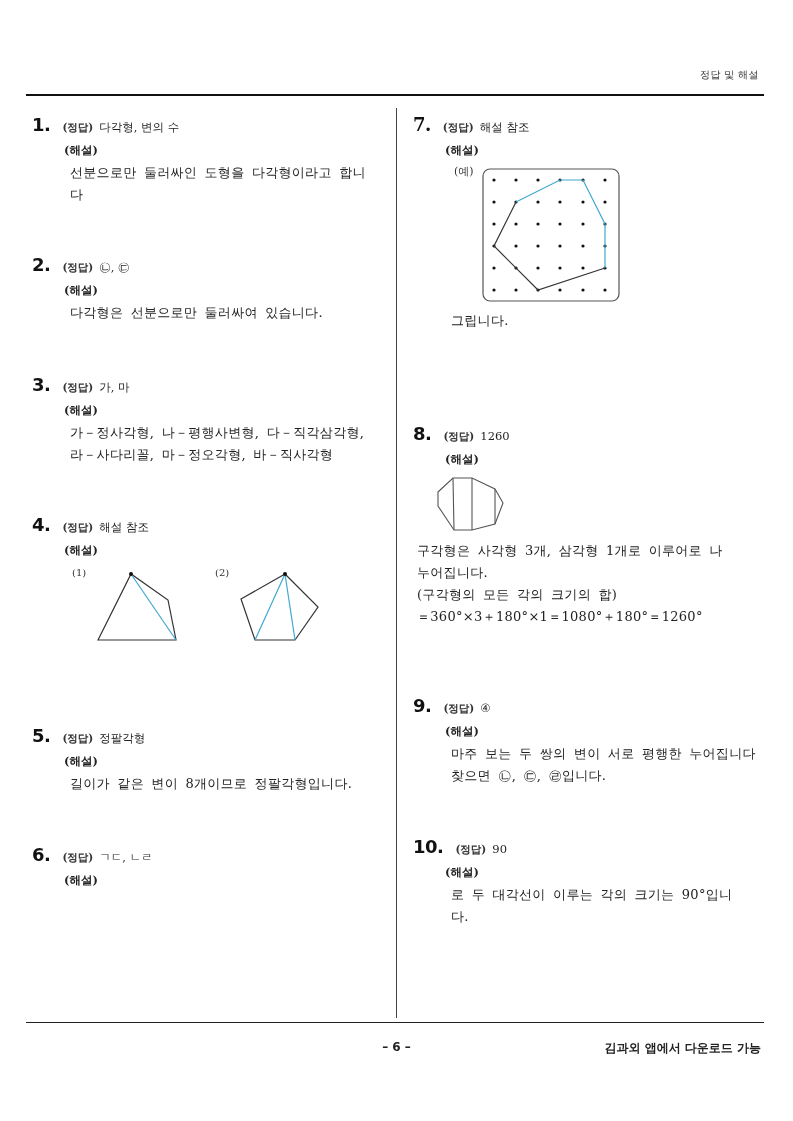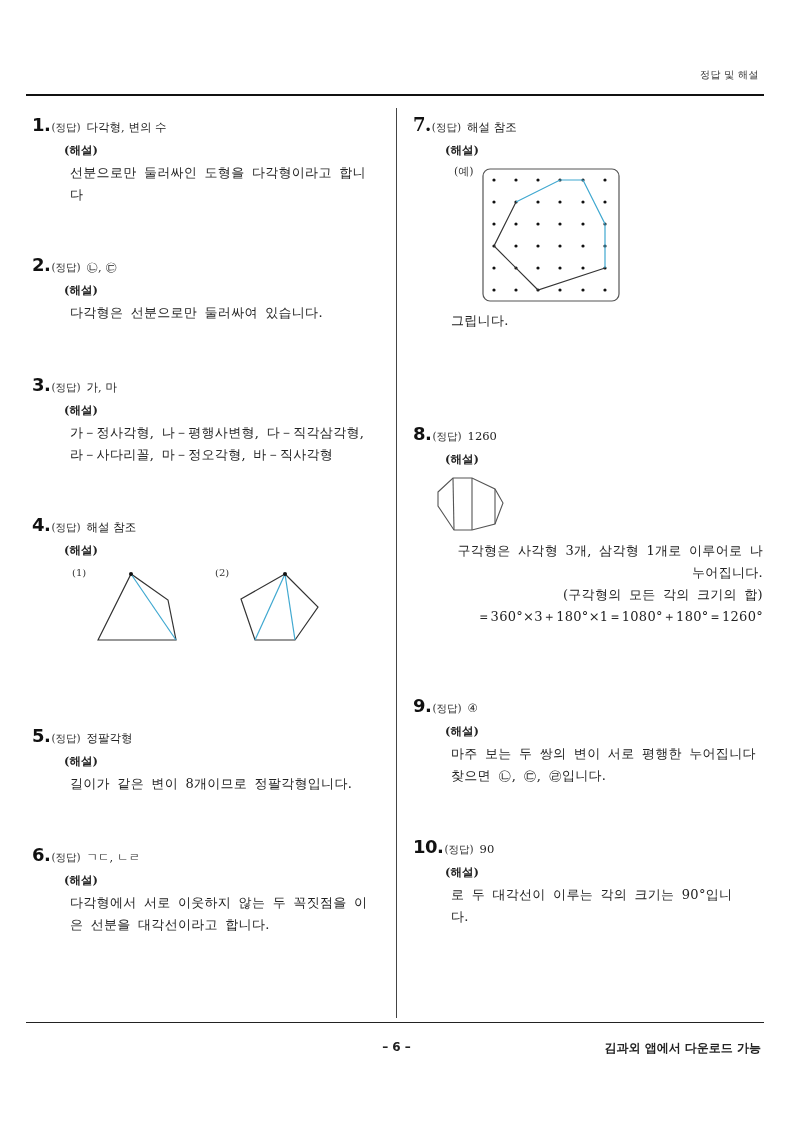--- a/index.html
+++ b/index.html
@@ -12,21 +12,21 @@
   .col-div { position:absolute; left:396px; top:108px; width:1px; height:910px; background:#444; }
   .footer-page { position:absolute; top:1040px; left:0; width:793px; text-align:center;
                  font-family:"DejaVu Sans", sans-serif; font-weight:bold; font-size:12px; color:#222; }
   .footer-right { position:absolute; top:1040px; right:32px; font-family:"DejaVu Sans", sans-serif;
                   font-size:12px; color:#222; font-weight:bold; }
 
   .q { position:absolute; }
   .q-head { display:flex; align-items:baseline; white-space:nowrap; }
   .q-num { font-family:"DejaVu Sans", sans-serif; font-weight:bold; font-size:18px; color:#111; letter-spacing:-0.5px; }
   .q-num.serif { font-family:"DejaVu Serif", serif; }
-  .q-ansl { font-size:10.5px; color:#333; margin-left:1px; }
+  .q-ansl { font-size:10.5px; color:#333; margin-left:12px;font-weight:bold; }
   .q-ans { font-size:11.5px; color:#222; margin-left:6px; }
   .q-expl-label { font-size:11.5px; font-weight:bold; margin:8px 0 0 32px; color:#222; }
   .q-body { margin:4px 0 0 38px; font-size:13px; line-height:22px; color:#222; letter-spacing:0.3px; word-spacing:3px; }
   .fig-label { font-size:10px; color:#333; position:absolute; }
   svg { display:block; }
 </style>
 </head>
 <body>
 
 <div class="hdr-title">정답 및 해설</div>
@@ -108,24 +108,20 @@
   </div>
 </div>
 
 <div class="q" style="left:32px; top:844px; width:350px;">
   <div class="q-head">
     <span class="q-num">6.</span>
     <span class="q-ansl">(정답)</span>
     <span class="q-ans">ㄱㄷ, ㄴㄹ</span>
   </div>
   <div class="q-expl-label">(해설)</div>
-  <div class="q-body">
-    <div>다각형에서 서로 이웃하지 않는 두 꼭짓점을 이</div>
-    <div>은 선분을 대각선이라고 합니다.</div>
-  </div>
 </div>
 
 <div class="q" style="left:413px; top:114px; width:350px;">
   <div class="q-head">
     <span class="q-num serif">7.</span>
     <span class="q-ansl">(정답)</span>
     <span class="q-ans">해설 참조</span>
   </div>
   <div class="q-expl-label">(해설)</div>
 </div>
@@ -187,21 +183,21 @@
   </div>
   <div class="q-expl-label">(해설)</div>
 </div>
 <svg style="position:absolute; left:434px; top:474px;" width="92" height="60">
   <polygon points="4,18 19,4 38,4 61,15 69,29 61,50 38,56 20,56 4,32" fill="none" stroke="#555" stroke-width="1.1"></polygon>
   <line x1="19" y1="4" x2="20" y2="56" stroke="#555" stroke-width="1.1"></line>
   <line x1="38" y1="4" x2="38" y2="56" stroke="#555" stroke-width="1.1"></line>
   <line x1="61" y1="15" x2="61" y2="50" stroke="#555" stroke-width="1.1"></line>
 </svg>
 <div class="q" style="left:413px; top:536px; width:350px;">
-  <div class="q-body" style="margin-left:16px;text-align:right;">
+  <div class="q-body" style="margin-left:4px;">
     <div>구각형은 사각형 3개, 삼각형 1개로 이루어로 나</div>
     <div>누어집니다.</div>
     <div>(구각형의 모든 각의 크기의 합)</div>
     <div>＝360°×3＋180°×1＝1080°＋180°＝1260°</div>
   </div>
 </div>
 
 <div class="q" style="left:413px; top:695px; width:350px;">
   <div class="q-head">
     <span class="q-num">9.</span>

